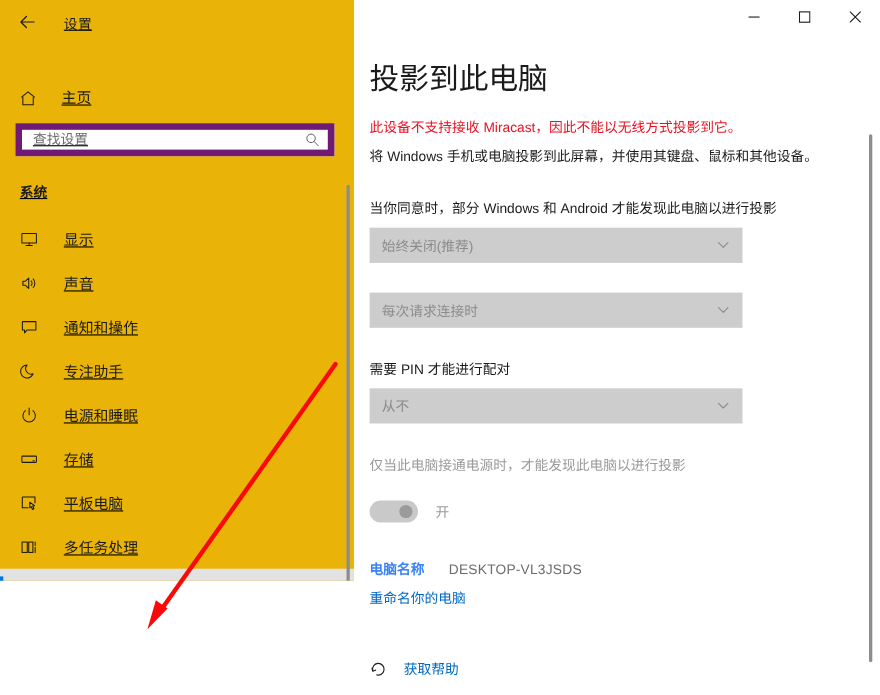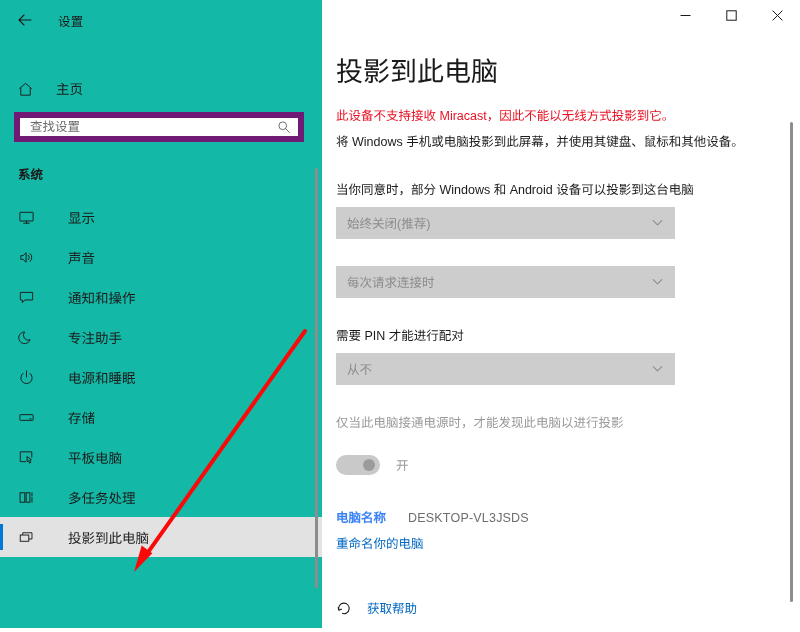--- a/index.html
+++ b/index.html
@@ -15,24 +15,25 @@
   .window {
     position: relative;
     width: 800px; height: 632px;
     display: flex;
     background: #ffffff;
   }
 
   
   .sidebar {
     position: relative;
-    width: 322px; height: 628px;
-    background: #14b8a6;
+    width: 322px; height: 528px;
+    background: #eab308;
     flex: 0 0 322px;
     overflow: hidden;
+    text-decoration: underline;
   }
 
   .titlebar-left {
     height: 40px;
     display: flex;
     align-items: center;
     padding-left: 14px;
     gap: 22px;
   }
   .back-btn {
@@ -89,21 +90,21 @@
   }
 
   .nav-list { margin-top: 14px; }
 
   .nav-item {
     position: relative;
     display: flex;
     align-items: center;
     height: 40px;
     padding-left: 16px;
-    gap: 32px;
+    gap: 22px;
     cursor: default;
   }
   .nav-item .nicon {
     width: 20px; height: 20px;
     display: flex; align-items: center; justify-content: center;
     color: #1b1b1b;
     flex: 0 0 20px;
   }
   .nav-item .nlabel {
     font-size: 13.5px;
@@ -437,21 +438,21 @@
     </div>
 
     <div class="content-body">
 
       <h1 class="page-title">投影到此电脑</h1>
 
       <div class="warning-text">此设备不支持接收 Miracast，因此不能以无线方式投影到它。</div>
 
       <div class="desc-text">将 Windows 手机或电脑投影到此屏幕，并使用其键盘、鼠标和其他设备。</div>
 
-      <div class="field-label">当你同意时，部分 Windows 和 Android 设备可以投影到这台电脑</div>
+      <div class="field-label">当你同意时，部分 Windows 和 Android 才能发现此电脑以进行投影</div>
       <div class="dropdown">
         <span class="dd-value">始终关闭(推荐)</span>
         <span class="dd-chevron">
           <svg width="13" height="13" viewBox="0 0 14 14" fill="none" stroke="currentColor" stroke-width="1.1">
             <path d="M2.4 5 L7 9.6 L11.6 5" stroke-linecap="round" stroke-linejoin="round"></path>
           </svg>
         </span>
       </div>
 
       <div class="dropdown">

